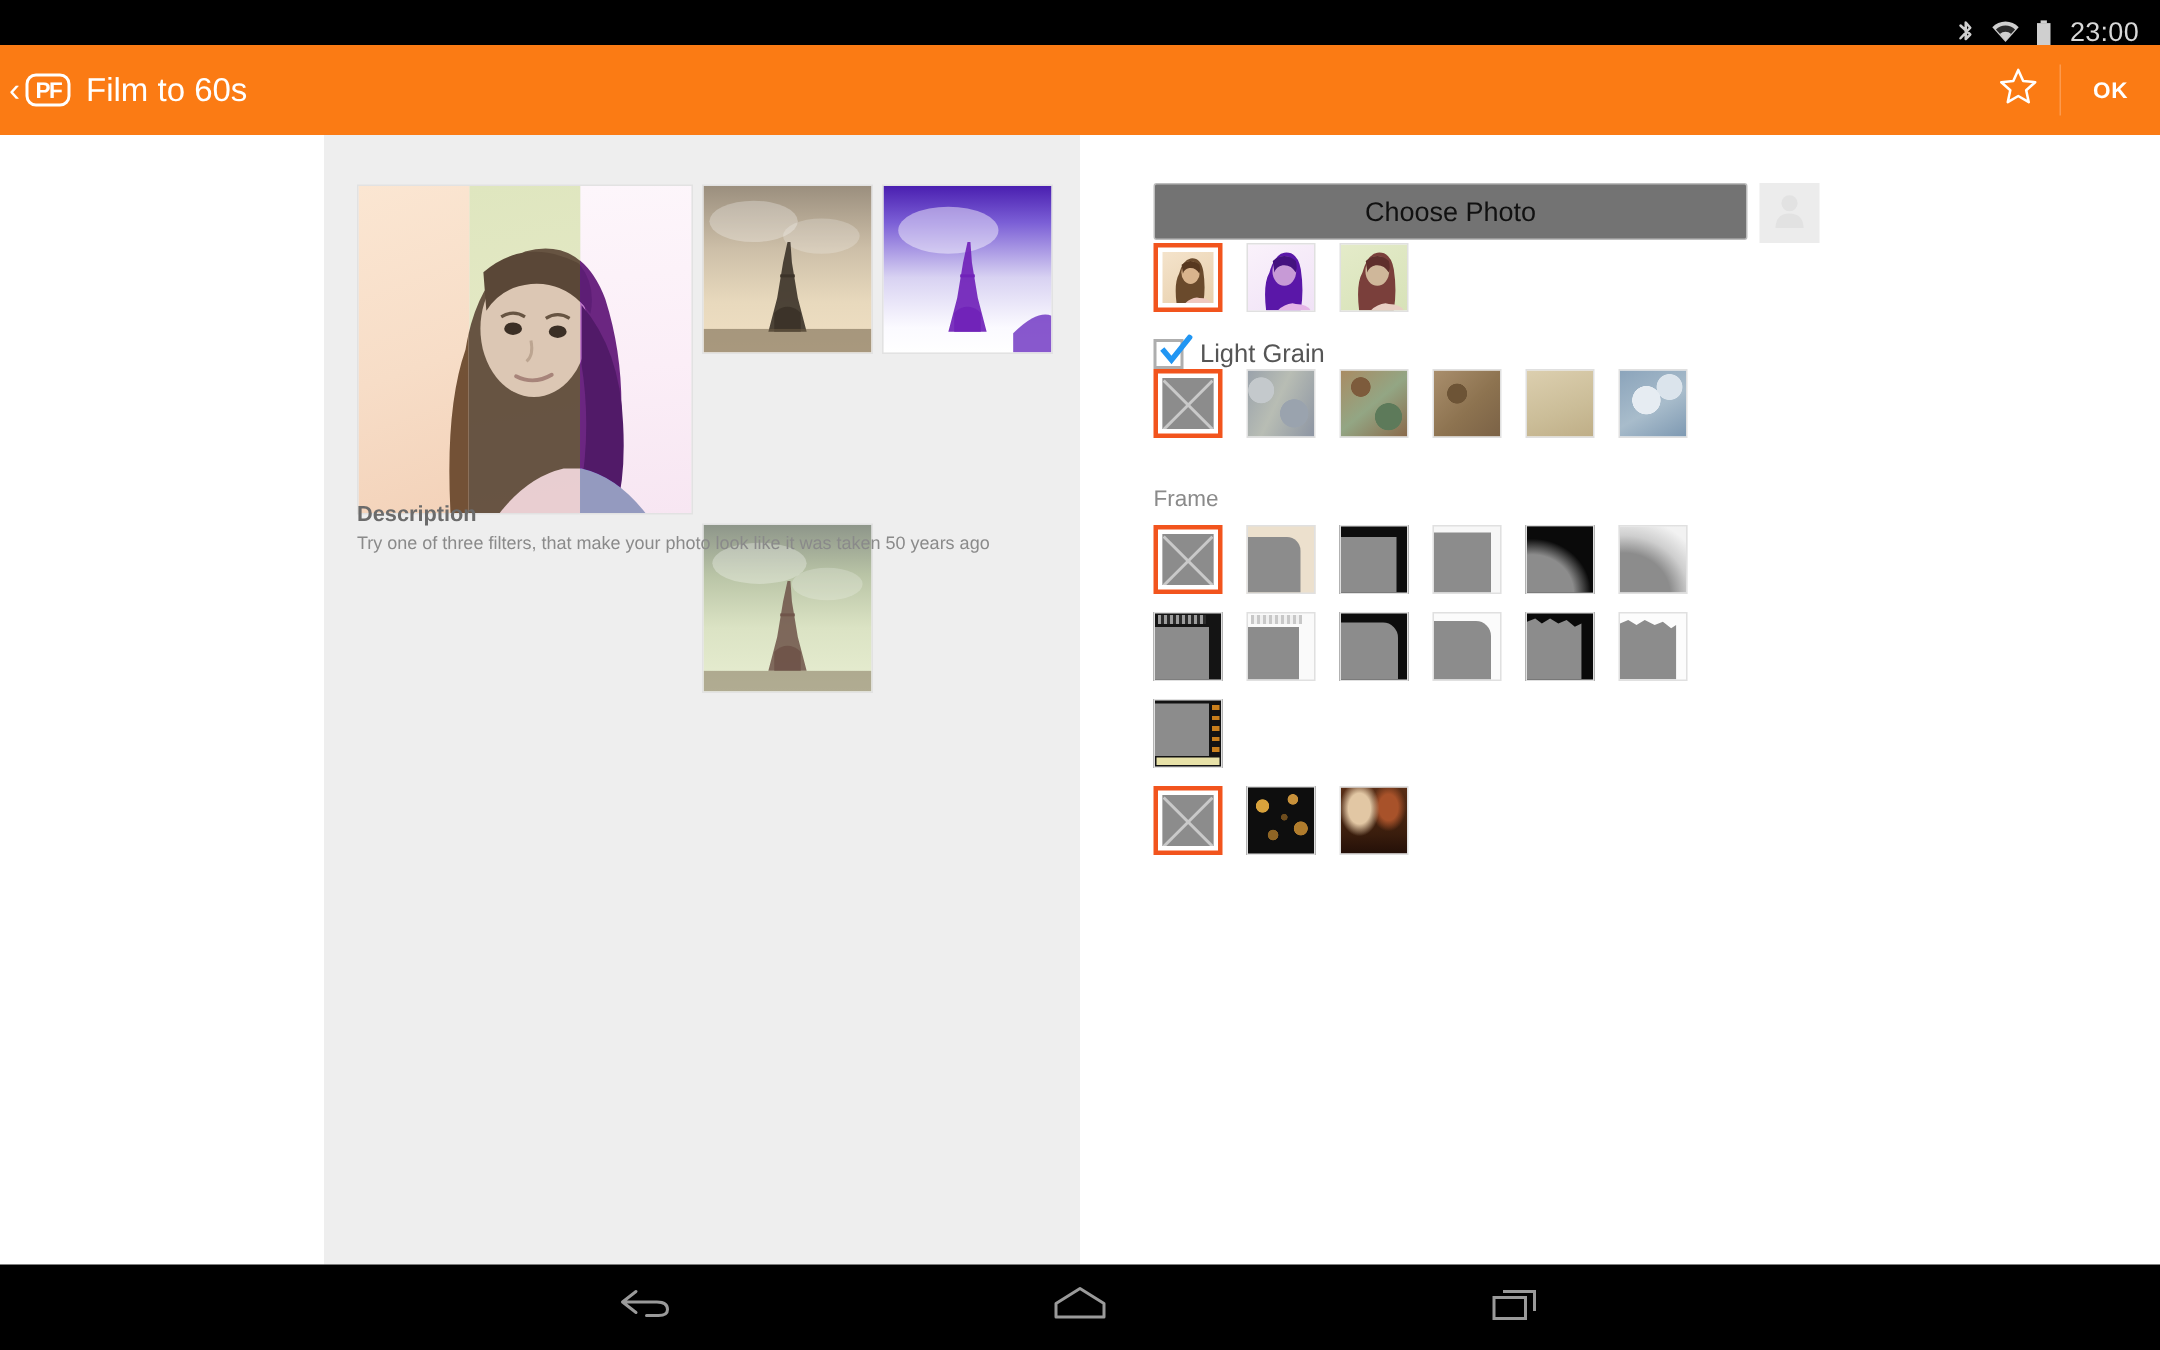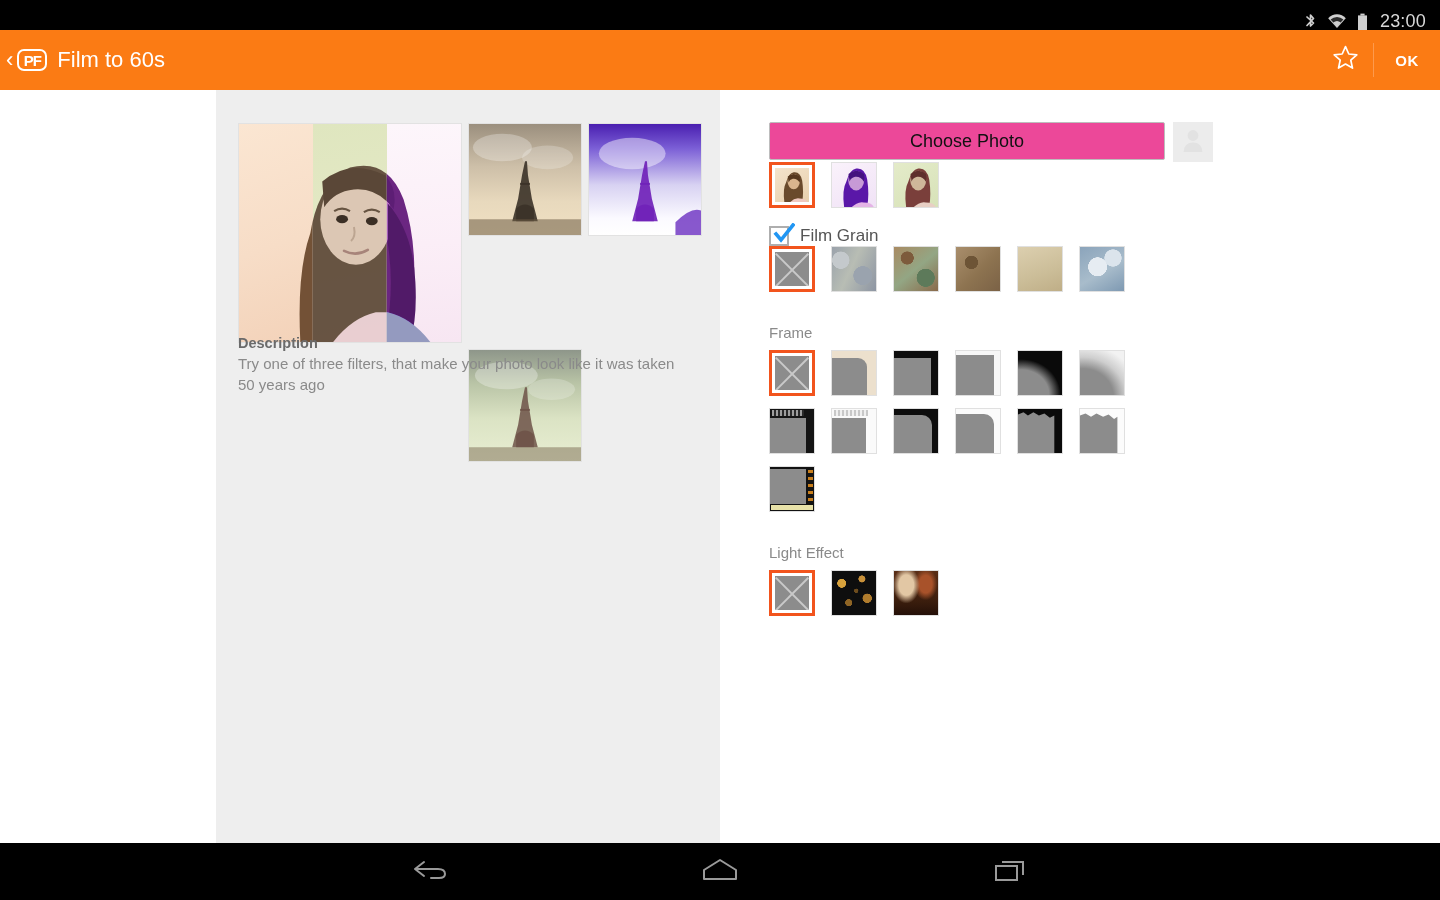--- a/index.html
+++ b/index.html
@@ -63,28 +63,28 @@
   .mainshot .seg{position:absolute;top:0;height:100%;}
   .thumbshot{
     width:114px;height:113px;border:1px solid #e2e2e2;box-sizing:border-box;
     position:relative;overflow:hidden;
   }
   .gapx{width:6px;}
   .gapy{height:6px;}
 
   .descwrap{position:absolute;left:22px;top:245px;width:450px;}
   .desc-title{font-size:14.5px;font-weight:bold;color:#6b6b6b;margin-bottom:3px;}
-  .desc-body{font-size:15px;color:#8a8a8a;line-height:1.38;}
+  .desc-body{font-size:12px;color:#8a8a8a;line-height:1.38;}
 
   
   .rightpanel{position:absolute;left:769px;top:0;width:620px;height:753px;}
 
   .photorow{display:flex;align-items:flex-start;margin-top:32px;}
   .choosebtn{
-    width:396px;height:38px;background:#ec4899;border:1px solid #bdbdbd;
+    width:396px;height:38px;background:#737373;border:1px solid #bdbdbd;
     border-radius:2px;box-sizing:border-box;
     display:flex;align-items:center;justify-content:center;
     font-size:18px;color:#111;
   }
   .avatarbox{
     width:40px;height:40px;background:#ececec;margin-left:8px;
     display:flex;align-items:center;justify-content:center;
   }
 
   .sectlabel{font-size:15px;color:#8a8a8a;margin:22px 0 9px 0;}
@@ -331,21 +331,21 @@
       </div>
 
       <div class="grainrow">
         <span class="cbox">
           <span class="tick">
             <svg width="22" height="22" viewBox="0 0 22 22">
               <path d="M3 11 L8 17 L20 2" stroke="#2196f3" stroke-width="3.6" fill="none" stroke-linecap="square"></path>
             </svg>
           </span>
         </span>
-        <span class="grainlabel">Film Grain</span>
+        <span class="grainlabel">Light Grain</span>
       </div>
 
       <div class="thumbgrid">
         <div class="tcell sel">
           <div class="inner">
               <div class="nonechip"></div>
             </div>
         </div>
         <div class="tcell">
           <div class="inner" style="background:
@@ -452,21 +452,20 @@
         <div class="tcell">
           <div class="inner" style="background:#121212;">
             <div style="position:absolute;left:0;top:2px;right:8px;bottom:7px;background:#8c8c8c;"></div>
             <div style="position:absolute;right:1px;top:3px;width:5px;bottom:8px;
                  background:repeating-linear-gradient(180deg,#c97f1c 0 3px,#141414 3px 7px);"></div>
             <div style="position:absolute;left:1px;right:1px;bottom:1px;height:5px;background:#e8e2a8;"></div>
           </div>
         </div>
       </div>
 
-      <div class="sectlabel tight">Light Effect</div>
       <div class="thumbgrid">
         <div class="tcell sel">
           <div class="inner">
               <div class="nonechip"></div>
             </div>
         </div>
         <div class="tcell">
           <div class="inner" style="background:
               radial-gradient(circle at 22% 28%,#d8a23c 0 9%,transparent 10%),
               radial-gradient(circle at 68% 18%,#c8913a 0 7%,transparent 8%),

